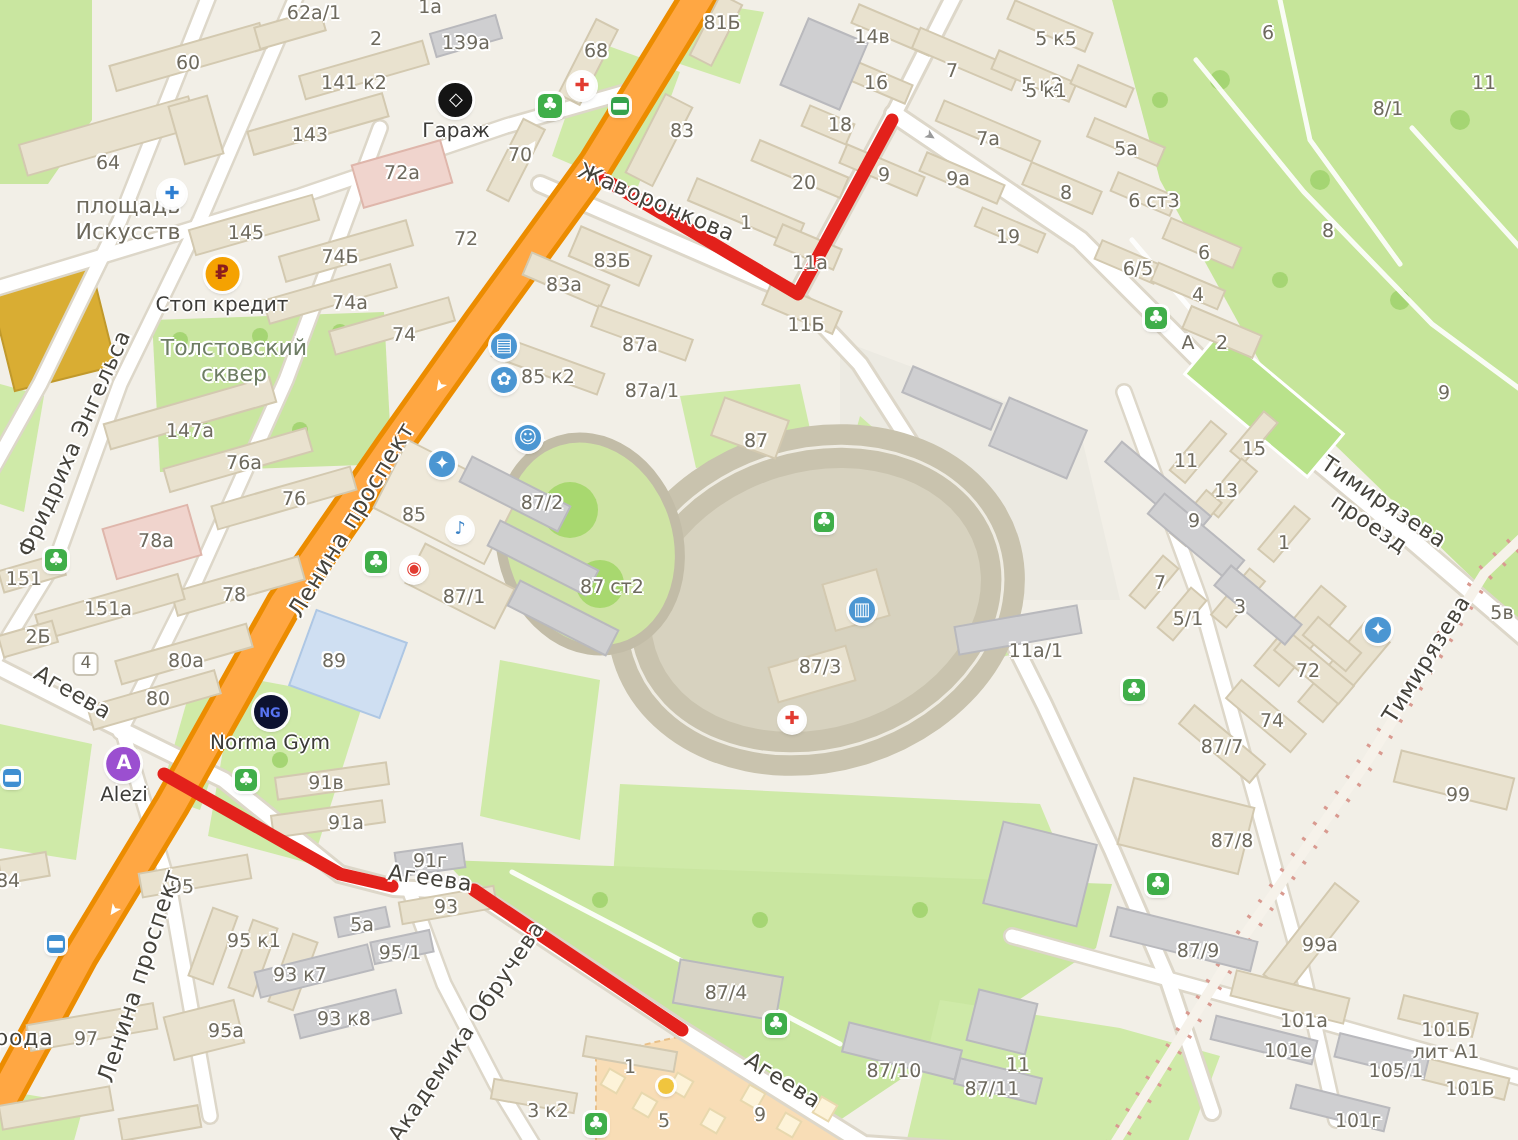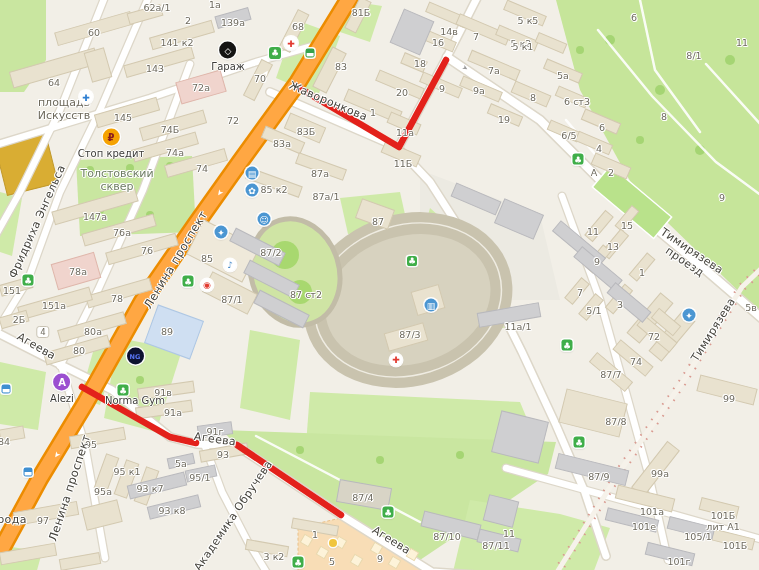--- a/index.html
+++ b/index.html
@@ -305,21 +305,21 @@
         <div class="lbl blabel" style="left: 260px; top: 79px;">70</div>
         <div class="lbl blabel" style="left: 341px; top: 67px;">83</div>
         <div class="lbl blabel" style="left: 420px; top: 64px;">18</div>
         <div class="lbl blabel" style="left: 402px; top: 93px;">20</div>
         <div class="lbl blabel" style="left: 373px; top: 113px;">1</div>
         <div class="lbl blabel" style="left: 306px; top: 132px;">83Б</div>
         <div class="lbl blabel" style="left: 282px; top: 144px;">83а</div>
         <div class="lbl blabel" style="left: 320px; top: 174px;">87а</div>
         <div class="lbl blabel" style="left: 405px; top: 133px;">11а</div>
         <div class="lbl blabel" style="left: 403px; top: 164px;">11Б</div>
-        <div class="lbl blabel" style="left: 449px; top: 20px; margin-top: 12px;">14в</div>
+        <div class="lbl blabel" style="left: 436px; top: 20px;">14в</div>
         <div class="lbl blabel" style="left: 438px; top: 43px; text-align: right;">16</div>
         <div class="lbl blabel" style="left: 476px; top: 37px;">7</div>
         <div class="lbl blabel" style="left: 494px; top: 71px;">7а</div>
         <div class="lbl blabel" style="left: 442px; top: 89px;">9</div>
         <div class="lbl blabel" style="left: 479px; top: 91px;">9а</div>
         <div class="lbl blabel" style="left: 504px; top: 120px;">19</div>
         <div class="lbl blabel" style="left: 528px; top: 21px;">5 к5</div>
         <div class="lbl blabel" style="left: 521px; top: 44px;">5 к2</div>
         <div class="lbl blabel" style="left: 523px; top: 47px;">5 к1</div>
         <div class="lbl blabel" style="left: 563px; top: 76px;">5а</div>
@@ -369,21 +369,21 @@
         <div class="lbl blabel" style="left: 611px; top: 375px;">87/7</div>
         <div class="lbl blabel" style="left: 163px; top: 393px;">91в</div>
         <div class="lbl blabel" style="left: 163px; top: 413px; padding-left: 20px;">91а</div>
         <div class="lbl blabel" style="left: 91px; top: 445px;">95</div>
         <div class="lbl blabel" style="left: 223px; top: 455px;">93</div>
         <div class="lbl blabel" style="left: 181px; top: 464px;">5а</div>
         <div class="lbl blabel" style="left: 127px; top: 472px;">95 к1</div>
         <div class="lbl blabel" style="left: 200px; top: 478px;">95/1</div>
         <div class="lbl blabel" style="left: 150px; top: 489px;">93 к7</div>
         <div class="lbl blabel" style="left: 172px; top: 511px;">93 к8</div>
-        <div class="lbl blabel" style="left: 103px; top: 492px;">95а</div>
+        <div class="lbl blabel" style="left: 103px; top: 517px; padding-left: 20px;">95а</div>
         <div class="lbl blabel" style="left: 43px; top: 521px;">97</div>
         <div class="lbl blabel" style="left: 4px; top: 442px;">84</div>
         <div class="lbl blabel" style="left: 215px; top: 432px;">91г</div>
         <div class="lbl blabel" style="left: 363px; top: 498px;">87/4</div>
         <div class="lbl blabel" style="left: 447px; top: 537px;">87/10</div>
         <div class="lbl blabel" style="left: 496px; top: 546px;">87/11</div>
         <div class="lbl blabel" style="left: 315px; top: 535px;">1</div>
         <div class="lbl blabel" style="left: 274px; top: 557px;">3 к2</div>
         <div class="lbl blabel" style="left: 332px; top: 562px;">5</div>
         <div class="lbl blabel" style="left: 380px; top: 559px;">9</div>
@@ -512,21 +512,21 @@
     <div>
 
     <div class="poi" style="left: 228px; top: 50px; --bg: #141414; --fg: #ffffff; --sz: 17px; --gs: 9px;">
         <span class="poi-ic">◇</span>
         <span class="poi-lb">Гараж</span>
       </div>
         <div class="poi" style="left: 111px; top: 137px; --bg: #f5a201; --fg: #8c1d1d; --sz: 17px; --gs: 10px;">
         <span class="poi-ic">₽</span>
         <span class="poi-lb">Стоп кредит</span>
       </div>
-        <div class="poi" style="left: 135px; top: 356px; gap: 28px; --bg: #0d1230; --fg: #5874f2; --sz: 17px; --gs: 6.5px;">
+        <div class="poi" style="left: 135px; top: 356px; --bg: #0d1230; --fg: #5874f2; --sz: 17px; --gs: 6.5px;">
         <span class="poi-ic">NG</span>
         <span class="poi-lb">Norma Gym</span>
       </div>
         <div class="poi" style="left: 62px; top: 382px; --bg: #9b4fd0; --fg: #ffffff; --sz: 17px; --gs: 10px;">
         <span class="poi-ic">A</span>
         <span class="poi-lb">Alezi</span>
       </div>
       </div>
   </div>
 

